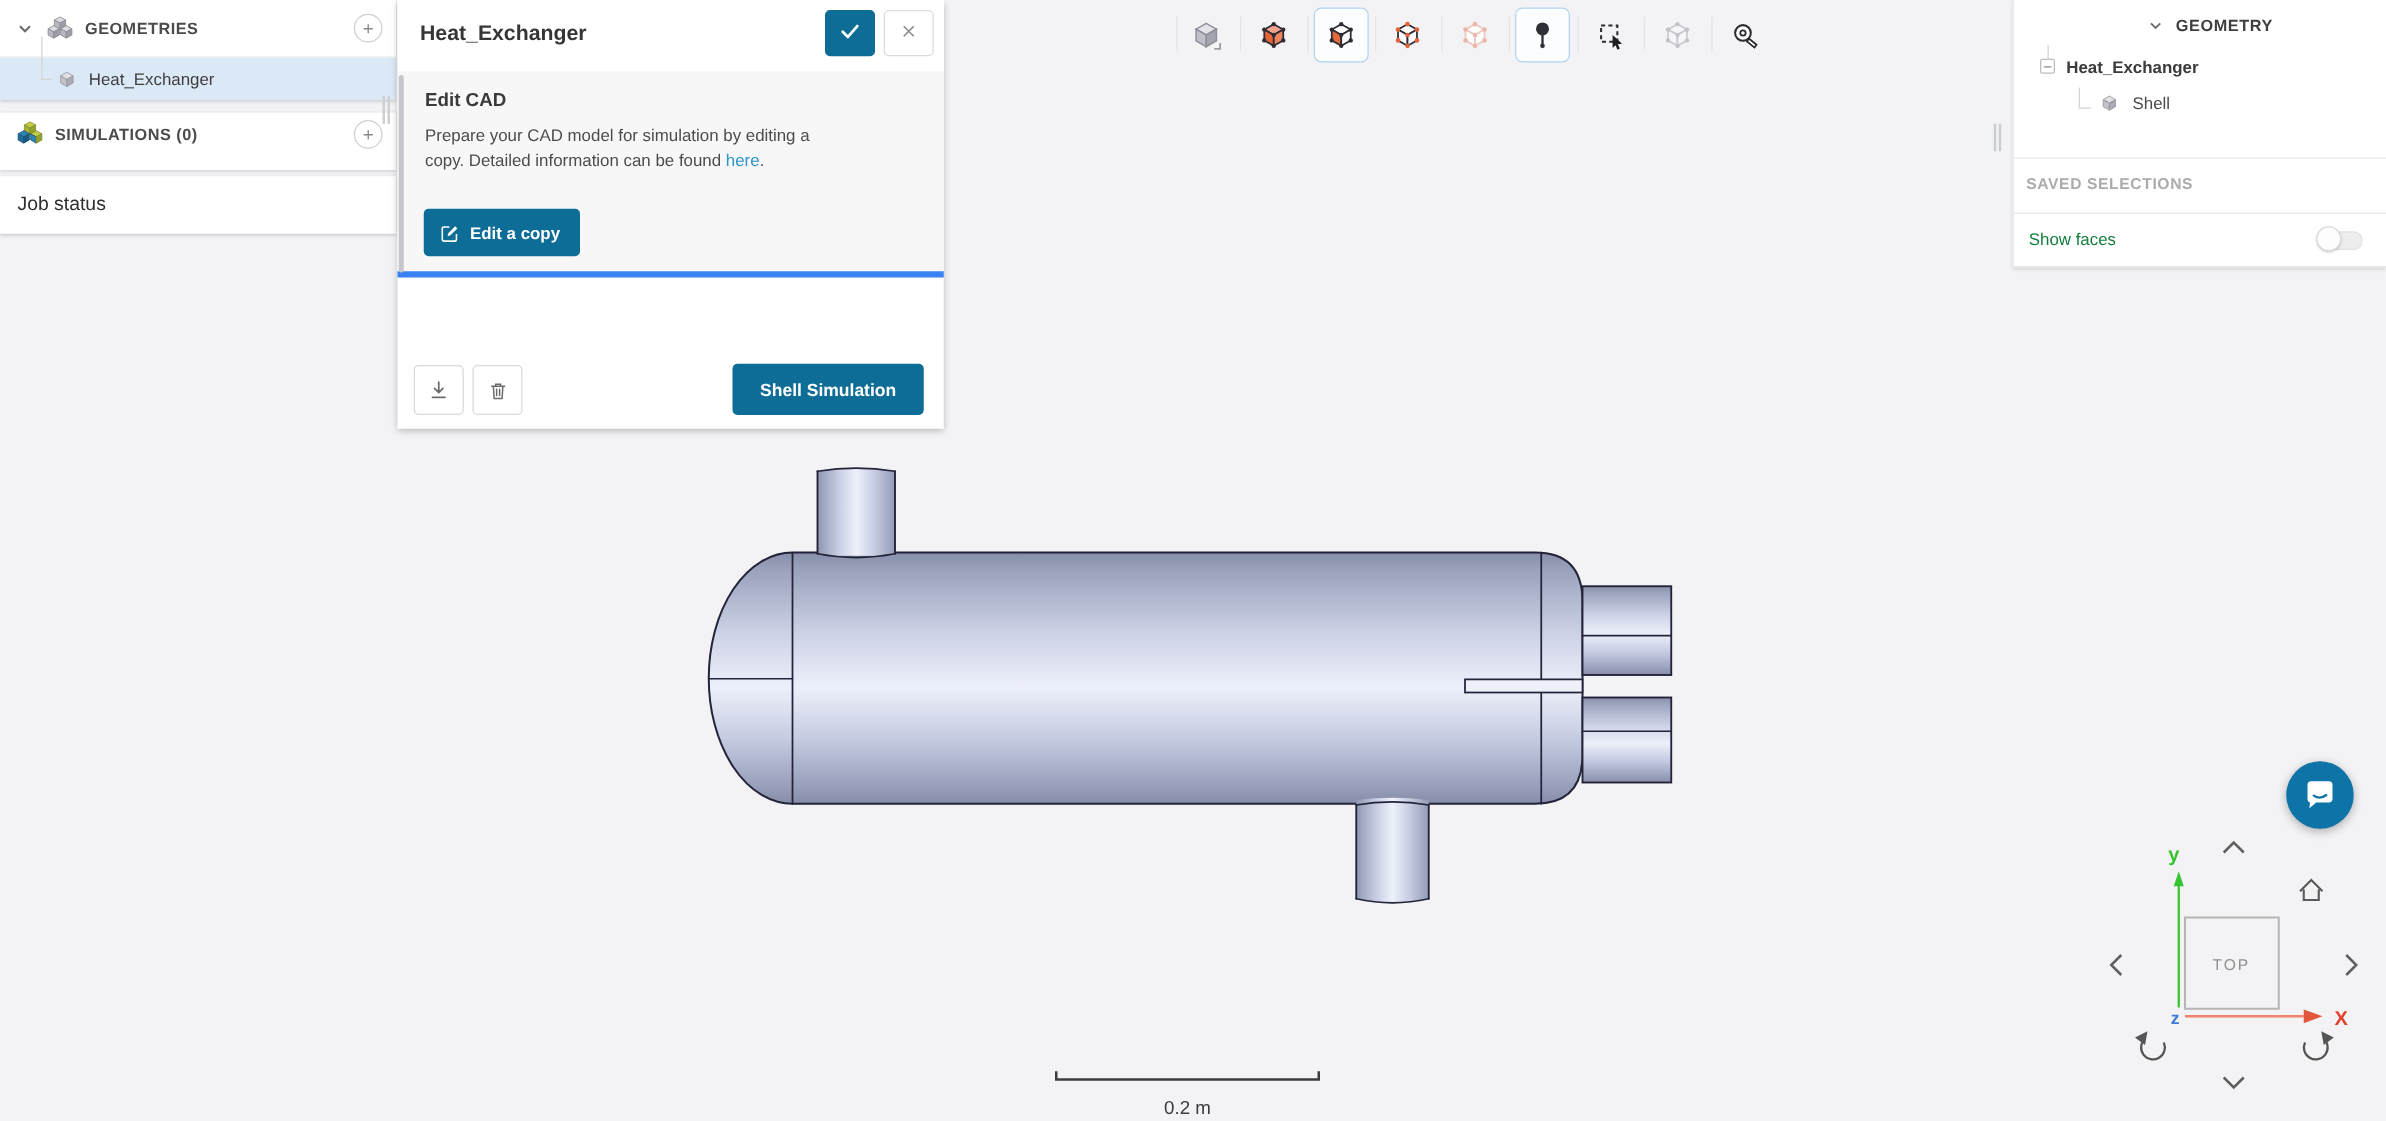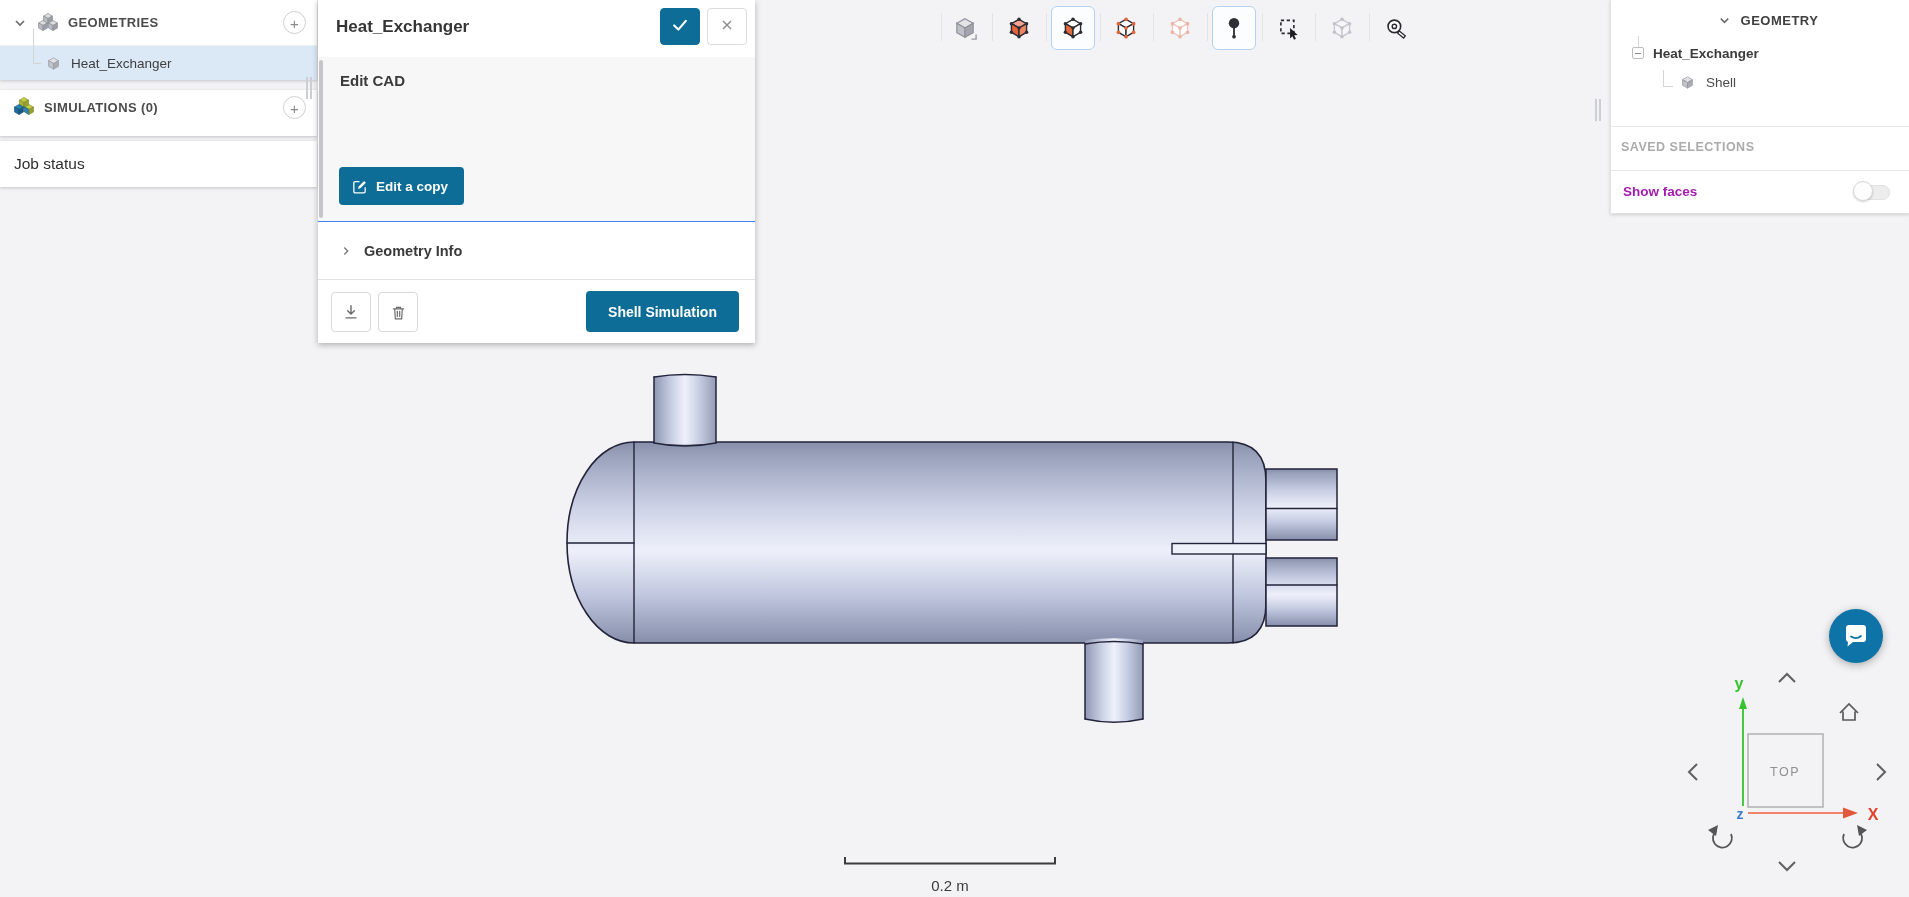--- a/index.html
+++ b/index.html
@@ -14,21 +14,21 @@
   .tree-label{font-size:13.5px;color:#3e3e3e;}
   
   #detail-panel{left:318px;top:0;width:437px;height:343px;background:#fff;
     box-shadow:0 2px 6px rgba(0,0,0,.28);}
   #dp-header{position:absolute;left:0;top:0;width:100%;height:57px;background:#fff;}
   #dp-title{position:absolute;left:18px;top:17px;font-size:17px;font-weight:700;color:#353535;}
   .sq-btn{position:absolute;top:8px;width:40px;height:37px;border-radius:4px;box-sizing:border-box;}
   #confirm-btn{left:342px;background:#0d6d96;border:1px solid #0d6d96;}
   #cancel-btn{left:389px;background:#fff;border:1px solid #dcdcdc;}
   #edit-cad-section{position:absolute;left:0;top:57px;width:100%;height:165px;background:#f7f7f8;
-    border-bottom:1px solid #3b82f6;box-sizing:border-box;}
+    border-bottom:5px solid #3b82f6;box-sizing:border-box;}
   #dp-scrollbar{position:absolute;left:1px;top:60px;width:4px;height:158px;background:#c6c6ca;border-radius:2px;}
   #edit-cad-heading{position:absolute;left:22px;top:15px;font-size:15px;font-weight:700;color:#3a3a3a;}
   #edit-cad-desc{position:absolute;left:22px;top:42px;width:390px;font-size:13.5px;line-height:20px;color:#4c4c4c;}
   #edit-cad-desc a{color:#2d95c8;text-decoration:none;}
   #edit-copy-btn{position:absolute;left:21px;top:110px;height:38px;padding:0 16px 0 12px;background:#0d6d96;
     border:none;border-radius:4px;color:#fff;font-size:13.5px;font-weight:700;display:flex;align-items:center;gap:8px;}
   #geometry-info-row{position:absolute;left:0;top:222px;width:100%;height:58px;border-bottom:1px solid #e2e2e2;
     box-sizing:border-box;display:flex;align-items:center;padding-left:22px;gap:12px;}
   #geometry-info-label{font-size:14.5px;font-weight:700;color:#3a3a3a;}
   .icon-btn{position:absolute;width:40px;height:40px;border:1px solid #d9d9d9;border-radius:4px;background:#fff;
@@ -38,21 +38,21 @@
   
   .tb-btn{position:absolute;top:6px;width:44px;height:44px;border-radius:6px;display:flex;align-items:center;
     justify-content:center;background:transparent;border:1px solid transparent;box-sizing:border-box;}
   .tb-btn.active{background:#fbfdff;border:1px solid #b3d4f0;}
   .tb-div{position:absolute;top:13px;width:1px;height:28px;background:#e4e4e7;}
   
   #right-panel{left:1610px;top:0;width:299px;height:214px;background:#fff;border-left:1px solid #e3e3e3;
     border-bottom:1px solid #e0e0e0;box-sizing:border-box;box-shadow:0 1px 3px rgba(0,0,0,.15);}
   .rp-div{position:absolute;left:0;width:100%;height:1px;background:#e8e8e8;}
   #saved-sel-label{position:absolute;left:10px;top:140px;font-size:12.5px;font-weight:700;color:#ababab;letter-spacing:.5px;}
-  #show-faces-label{position:absolute;left:12px;top:184px;font-size:13.5px;color:#a21caf;font-weight:bold;}
+  #show-faces-label{position:absolute;left:12px;top:184px;font-size:13.5px;color:#15803d;}
   
   #show-faces-toggle{position:absolute;left:242px;top:181px;width:38px;height:21px;}
   #show-faces-toggle .track{position:absolute;left:5px;top:4px;width:30px;height:13px;border-radius:7px;background:#ededee;border:1px solid #e2e2e2;}
   #show-faces-toggle .knob{position:absolute;left:0;top:0;width:20px;height:20px;border-radius:50%;background:#fdfdfd;
     border:1px solid #d8d8d8;box-shadow:0 1px 2px rgba(0,0,0,.18);box-sizing:border-box;}
   
   .drag-handle{position:absolute;width:8px;height:22px;display:flex;gap:2px;}
   .drag-handle i{display:block;width:2px;height:100%;background:#ccced3;}
   
   #chat-bubble{position:absolute;left:1829px;top:609px;width:54px;height:54px;border-radius:50%;background:#0e73a6;
@@ -357,36 +357,33 @@
       </button>
       <button class="sq-btn" id="cancel-btn">
         <svg width="16" height="16" viewBox="0 0 24 24">
           <path d="M6 6 L18 18 M18 6 L6 18" fill="none" stroke="#8a8a8a" stroke-width="2"></path>
         </svg>
       </button>
     </div>
 
     <div id="edit-cad-section">
       <span id="edit-cad-heading">Edit CAD</span>
+      <div id="edit-cad-desc"><span>Prepare your CAD model for simulation by editing a</span><br><span>copy. Detailed information can be found</span>
+        <a href="#">here</a><span>.</span>
+      </div>
       <button id="edit-copy-btn">
         <svg width="17" height="17" viewBox="0 0 24 24">
           <path d="M20 13 V19 Q20 21 18 21 H6 Q4 21 4 19 V7 Q4 5 6 5 H12" fill="none" stroke="#fff" stroke-width="1.8"></path>
           <path d="M10 15.5 L10.8 12 L18.5 4.3 L21 6.8 L13.2 14.5 Z" fill="#fff"></path>
         </svg>
         <span>Edit a copy</span>
       </button>
     </div>
     <div id="dp-scrollbar"></div>
 
-    <div id="geometry-info-row">
-      <svg width="12" height="12" viewBox="0 0 14 14">
-        <path d="M5 3 L9 7 L5 11" fill="none" stroke="#7a7a7a" stroke-width="1.6"></path>
-      </svg>
-      <span id="geometry-info-label">Geometry Info</span>
-    </div>
 
     <div>
       <button class="icon-btn" style="left:13px;top:292px;">
         <svg width="20" height="20" viewBox="0 0 24 24">
           <path d="M12 4.5 V14 M8 10.5 L12 14.5 L16 10.5 M6 19 H18" fill="none" stroke="#6b6b6b" stroke-width="1.7" stroke-linecap="round"></path>
         </svg>
       </button>
       <button class="icon-btn" style="left:60px;top:292px;">
         <svg width="19" height="19" viewBox="0 0 24 24">
           <path d="M5.5 7.5 H18.5 M9.5 7.5 V5.5 H14.5 V7.5 M7.2 7.5 L8 20 H16 L16.8 7.5 M10.5 10.5 V17 M13.5 10.5 V17" fill="none" stroke="#6b6b6b" stroke-width="1.5" stroke-linecap="round"></path>

